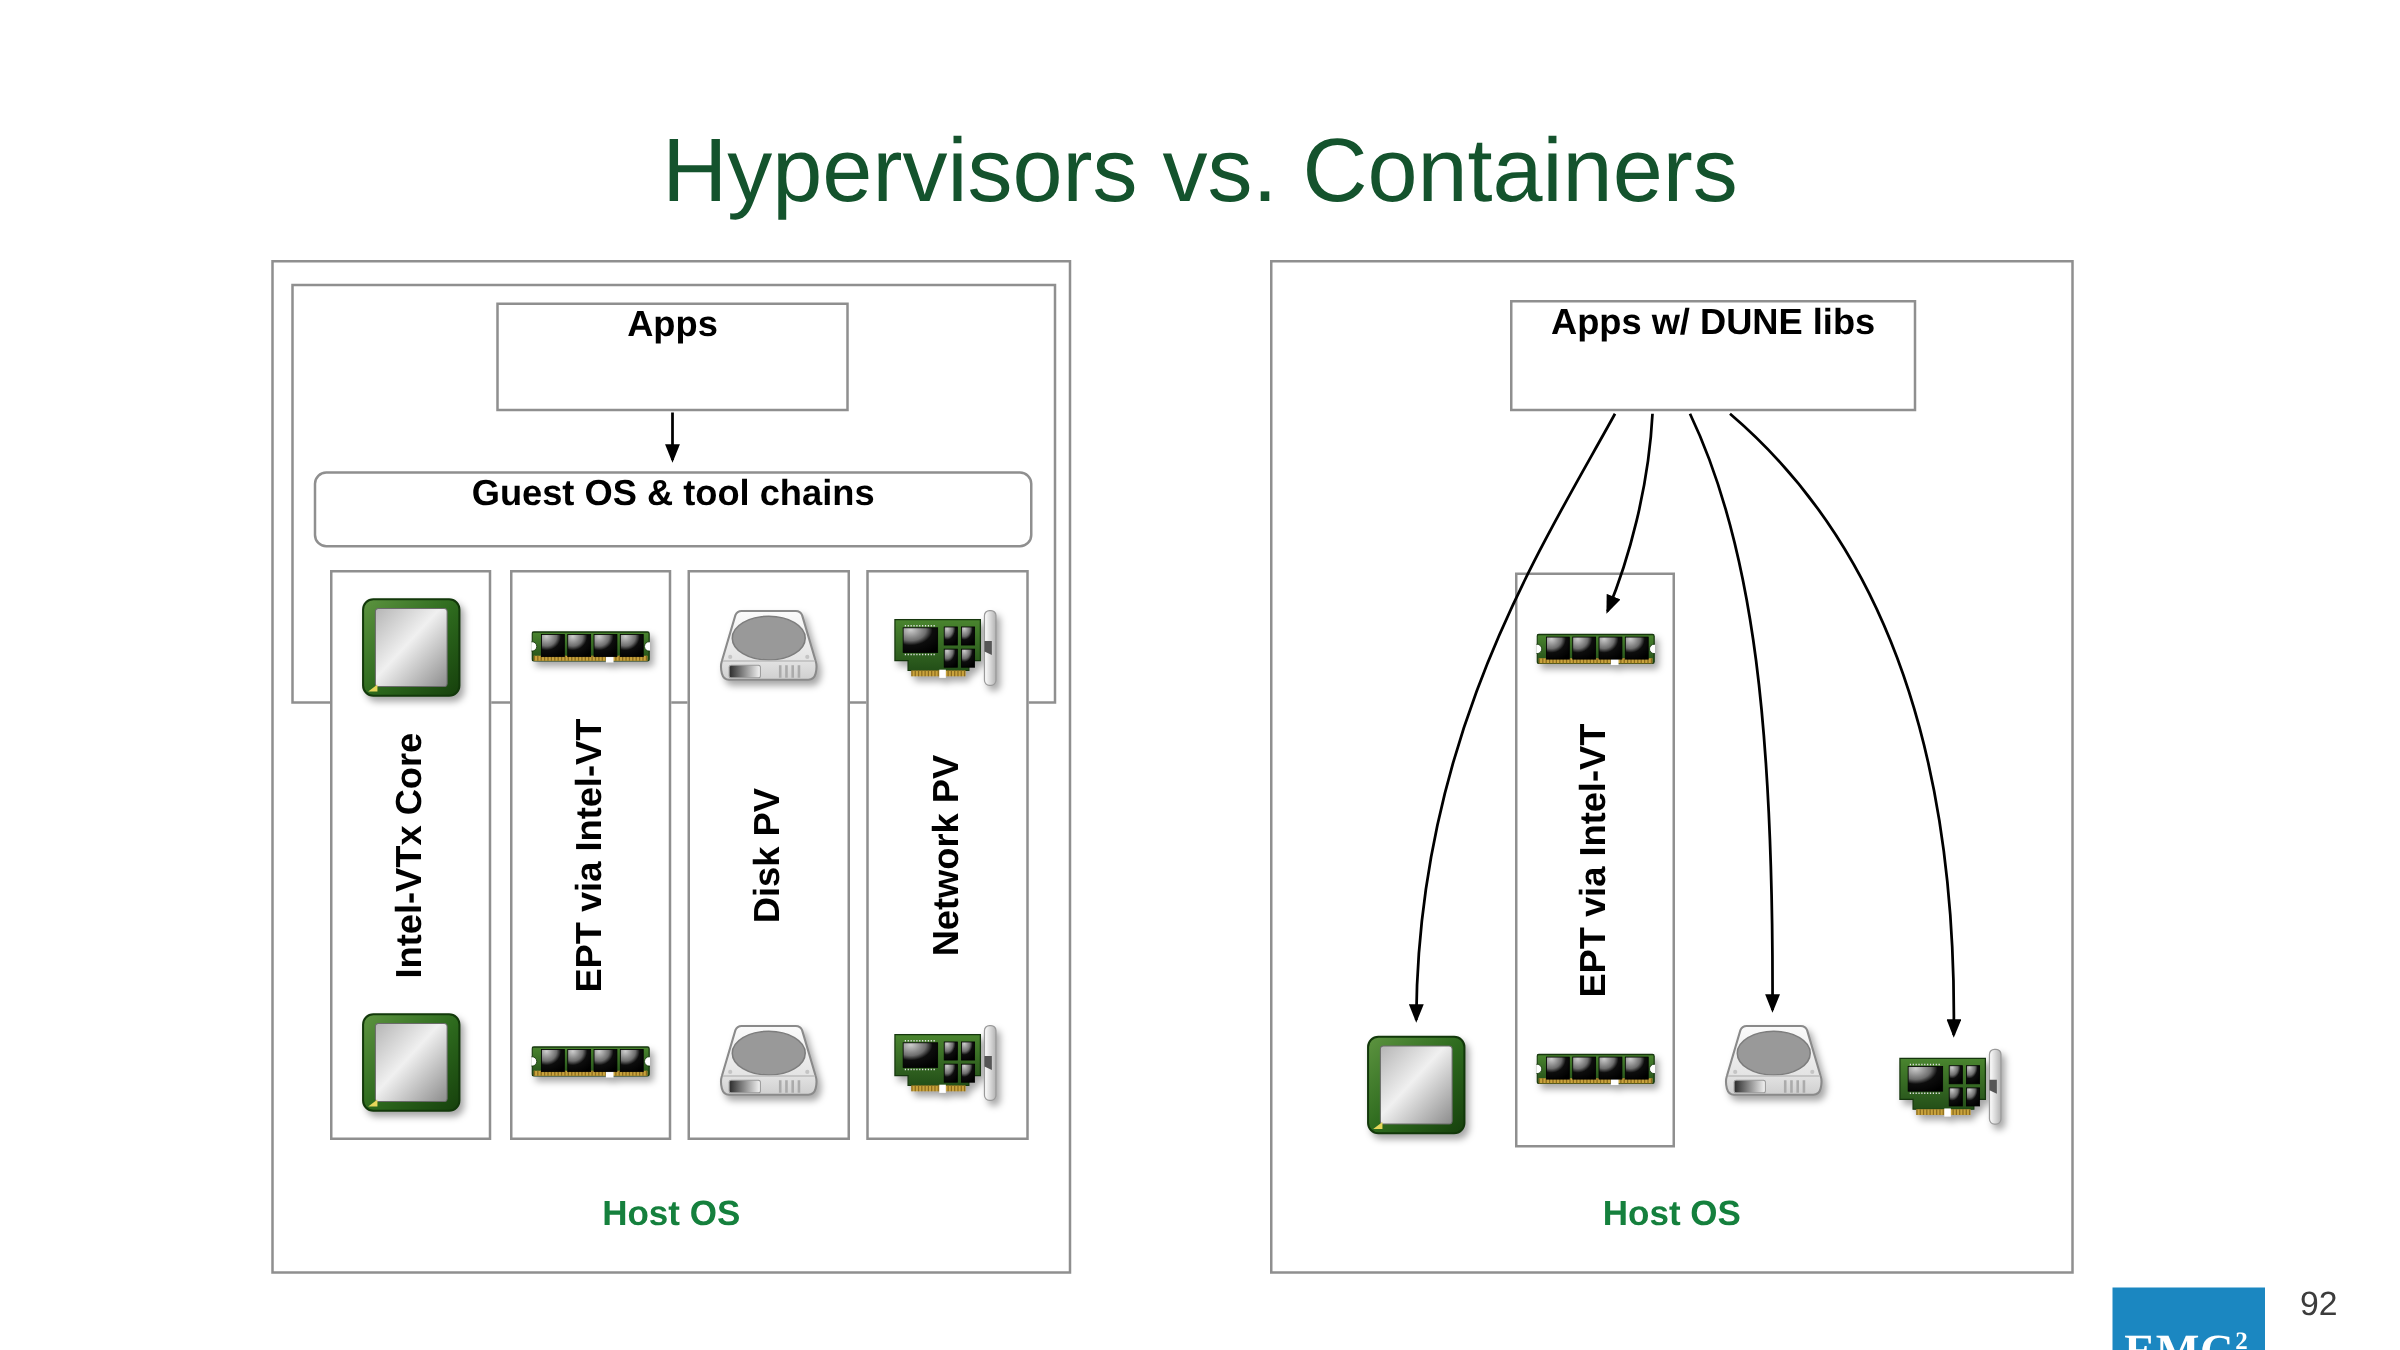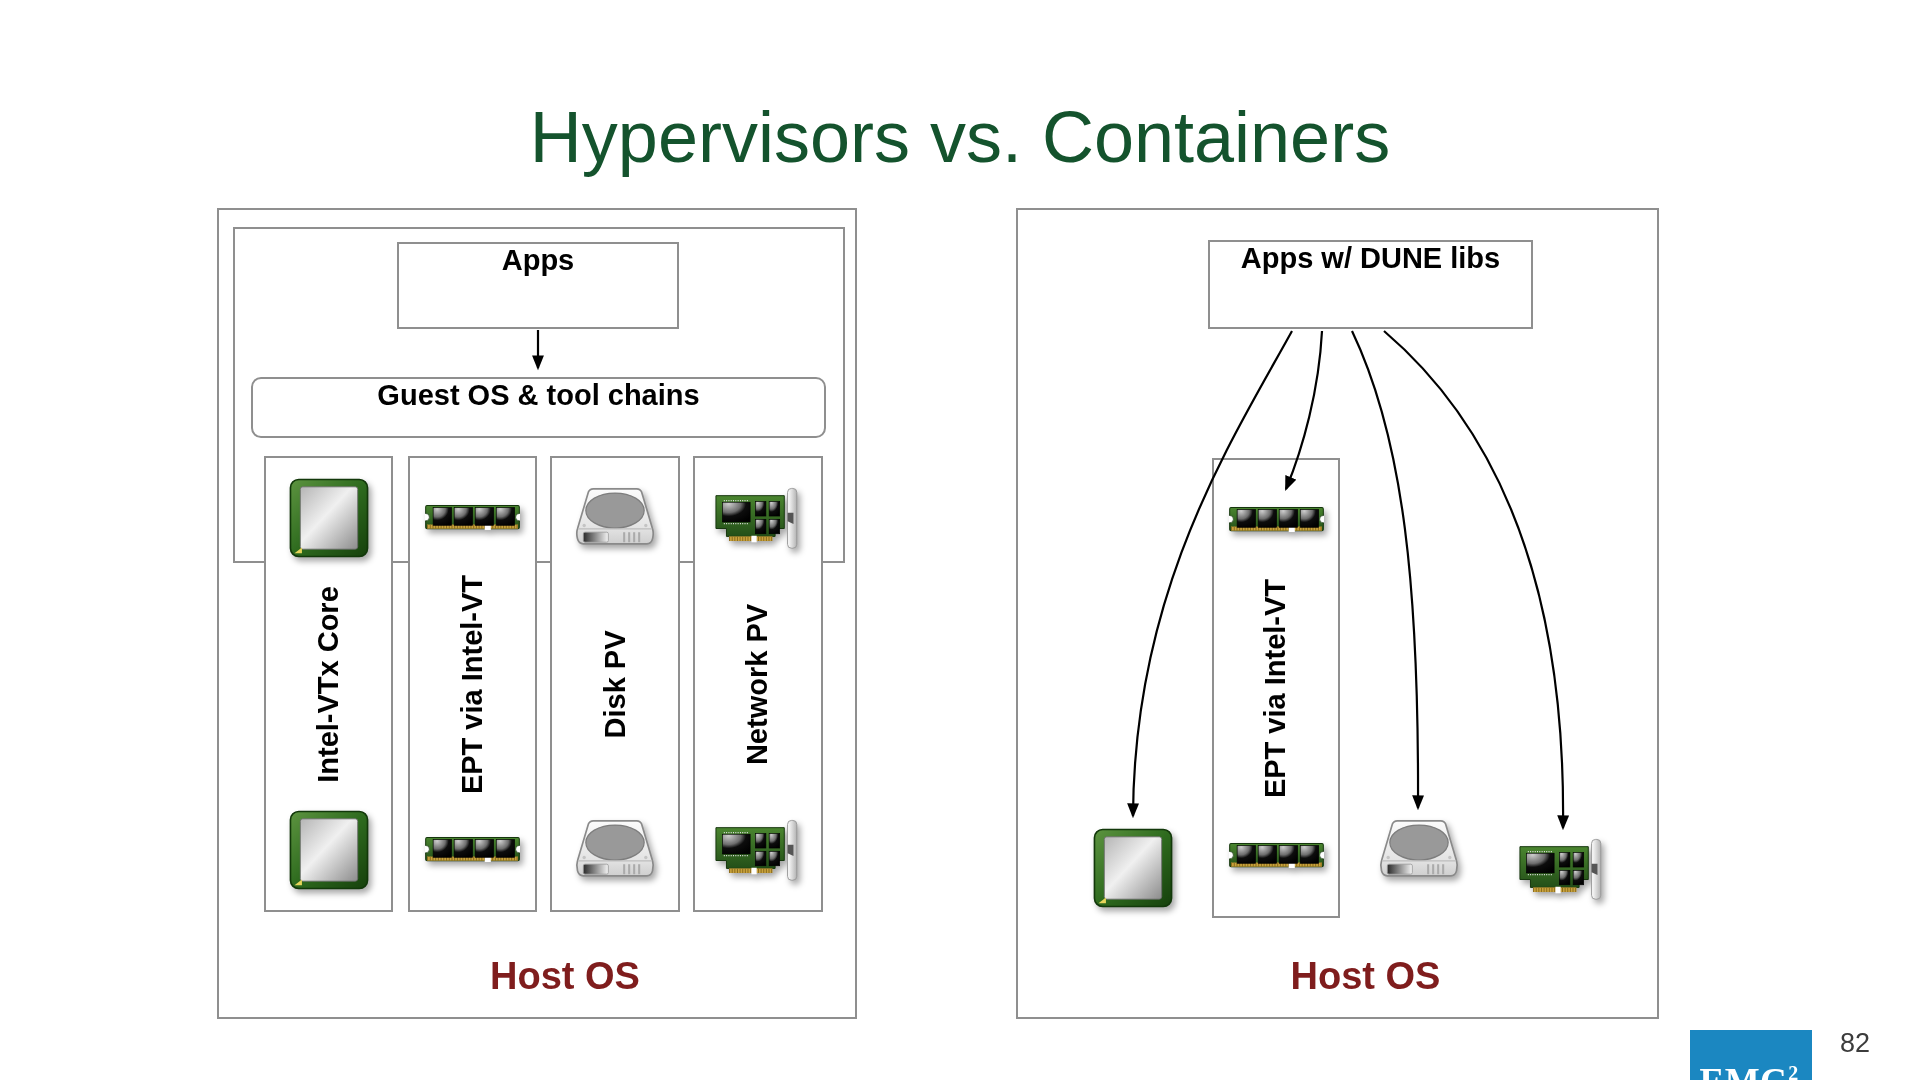--- a/index.html
+++ b/index.html
@@ -37,21 +37,21 @@
   .col3 { left:550px; width:130px; }
   .col4 { left:693px; width:130px; }
   .slot { height:96px; display:flex; align-items:center; justify-content:center; flex:0 0 auto; }
   .vwrap { flex:1 1 auto; display:flex; align-items:center; justify-content:center; min-height:0; }
   .vlabel {
     transform:rotate(-90deg); white-space:nowrap;
     font-weight:700; font-size:29px; color:#000;
   }
   .hostos {
     position:absolute; top:955px; text-align:center;
-    font-weight:700; font-size:38px; color:#7f1d1d; z-index:3;padding-left:28px;
+    font-weight:700; font-size:28px; color:#15803d; z-index:3;
   }
   .left-hostos  { left:217px; width:640px; }
   .right-hostos { left:1016px; width:643px; }
   
   .right-outer { left:1016px; top:208px; width:643px; height:811px; }
   .right-apps  { left:1179px; top:240px; width:325px; height:89px;margin-left:29px; }
   .right-col   { left:1212px; top:458px; width:128px; height:460px; }
   .r-icon { position:absolute; z-index:2; }
   .r-chip { left:1092px; top:827px; }
   .r-disk { left:1377px; top:820px; }
@@ -281,13 +281,13 @@
   <path d="M 538,330 L 538,368" fill="none" stroke="#000" stroke-width="2.2" marker-end="url(#ah)"></path>
   <path d="M 1292,331 C 1232,440 1134,590 1133,816" fill="none" stroke="#000" stroke-width="2.2" marker-end="url(#ah)"></path>
   <path d="M 1322,331 C 1319,390 1303,448 1286,489" fill="none" stroke="#000" stroke-width="2.2" marker-end="url(#ah)"></path>
   <path d="M 1352,331 C 1404,440 1419,590 1418,808" fill="none" stroke="#000" stroke-width="2.2" marker-end="url(#ah)"></path>
   <path d="M 1384,331 C 1500,430 1566,590 1563,828" fill="none" stroke="#000" stroke-width="2.2" marker-end="url(#ah)"></path>
 </svg>
 
 <div class="logo">
   <div class="logo-text"><span>EMC</span><sup>2</sup><span class="logo-dot">.</span></div>
 </div>
-<div class="pagenum">82</div>
+<div class="pagenum">92</div>
 
 </body></html>

